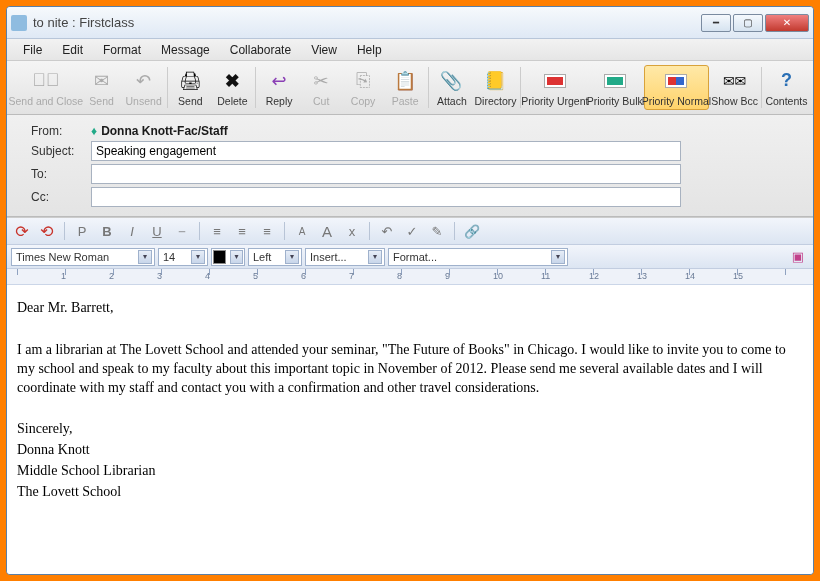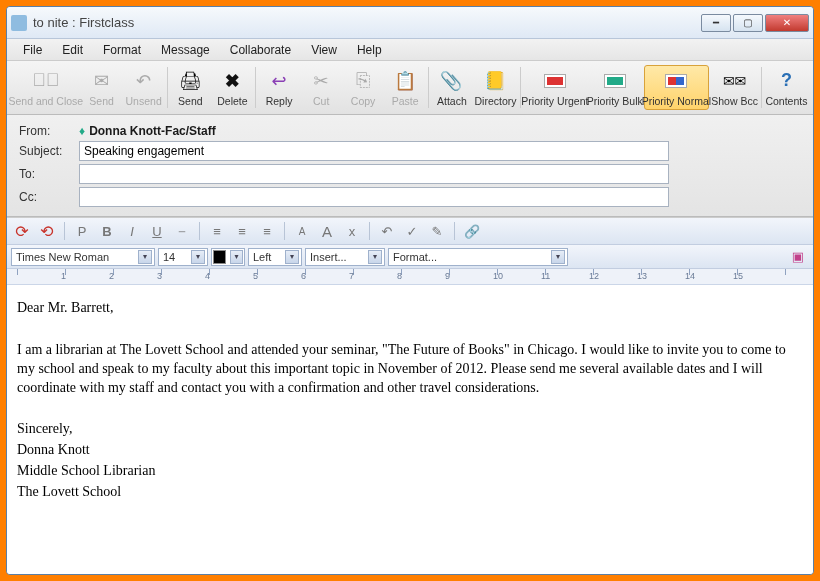--- a/index.html
+++ b/index.html
@@ -17,21 +17,21 @@
 .toolbar { height: 54px; background: linear-gradient(#f5f5f5,#e2e2e2); border-bottom: 1px solid #bbb; display: flex; align-items: stretch; padding: 2px 4px; }
 .tbtn { display: flex; flex-direction: column; align-items: center; justify-content: center; padding: 2px 6px; margin: 2px 1px; border-radius: 3px; cursor: pointer; min-width: 40px; }
 .tbtn.disabled { color: #aaa; }
 .tbtn .ticon { width: 24px; height: 24px; margin-bottom: 2px; display: flex; align-items: center; justify-content: center; font-size: 18px;}
 .tbtn .tlabel { font-size: 10.5px; color: #333; white-space: nowrap; }
 .tbtn.disabled .tlabel { color: #aaa; }
 .tbtn.selected { background: linear-gradient(#ffe9a8,#ffd36b); border: 1px solid #d8a23a; }
 .sep { width: 1px; background: #ccc; margin: 4px 2px; }
 .headers { background: linear-gradient(#f0f0f0,#e4e4e4); padding: 6px 12px; border-bottom: 1px solid #bbb; }
 .hrow { display: flex; align-items: center; margin: 3px 0; }
-.hrow label { width: 60px; color: #333; }
+.hrow label { width: 60px; color: #333; margin-left: 12px; }
 .hrow .val { font-weight: bold; color: #1a1a1a; }
 .hrow input { flex: 1; max-width: 590px; height: 20px; border: 1px solid #a8b2c0; background: #fff; padding: 1px 4px; font-family: inherit; font-size: 12px; }
 .fmtbar1 { height: 28px; background: linear-gradient(#f2f5fb,#dce5f2); border-top: 1px solid #ccc; border-bottom: 1px solid #c2cde0; display: flex; align-items: center; padding: 0 4px; gap: 3px; }
 .fbtn { width: 22px; height: 20px; display: flex; align-items: center; justify-content: center; color: #777; border-radius: 2px; cursor: pointer; font-size: 13px;}
 .fbtn.red { color: #c8332b; font-size: 16px; }
 .vsep { width: 1px; height: 18px; background: #b8c4d6; margin: 0 3px; }
 .fmtbar2 { height: 24px; background: linear-gradient(#f2f5fb,#dce5f2); border-bottom: 1px solid #c2cde0; display: flex; align-items: center; padding: 0 4px; gap: 3px; }
 .combo { height: 18px; border: 1px solid #9fb1cc; background: #fff; font-size: 11px; display: flex; align-items: center; padding: 0 2px 0 4px; color: #333; }
 .combo .dd { width: 14px; height: 14px; background: linear-gradient(#e6edf7,#c8d6ea); border: 1px solid #9fb1cc; margin-left: 4px; display: flex; align-items: center; justify-content: center; font-size: 8px; color: #445;}
 .swatch { width: 14px; height: 14px; background: #000; border: 1px solid #888; }

